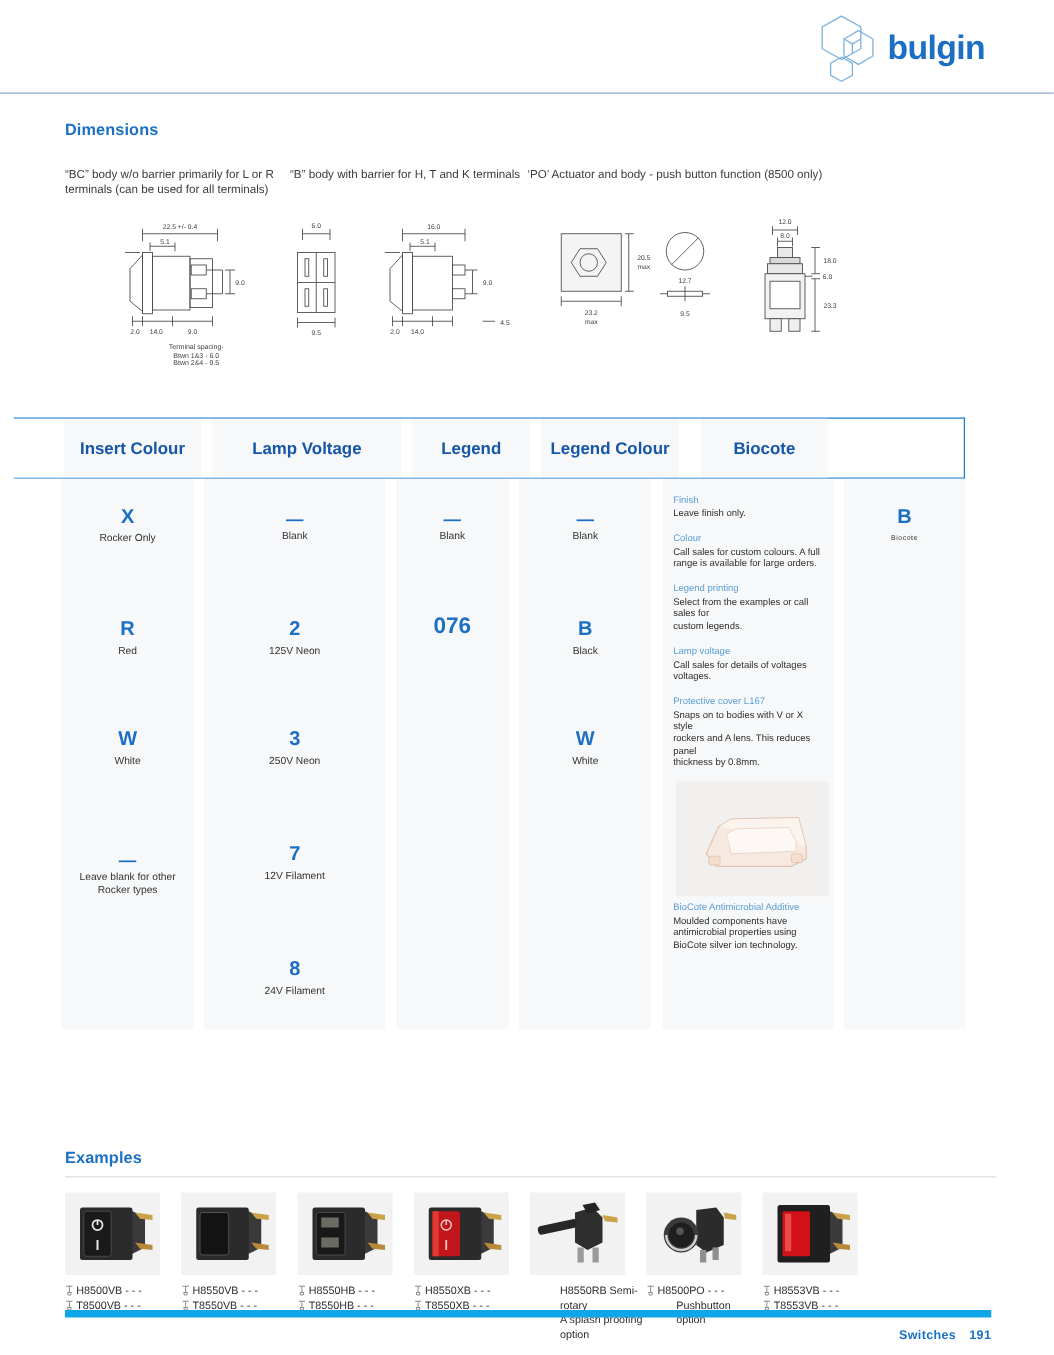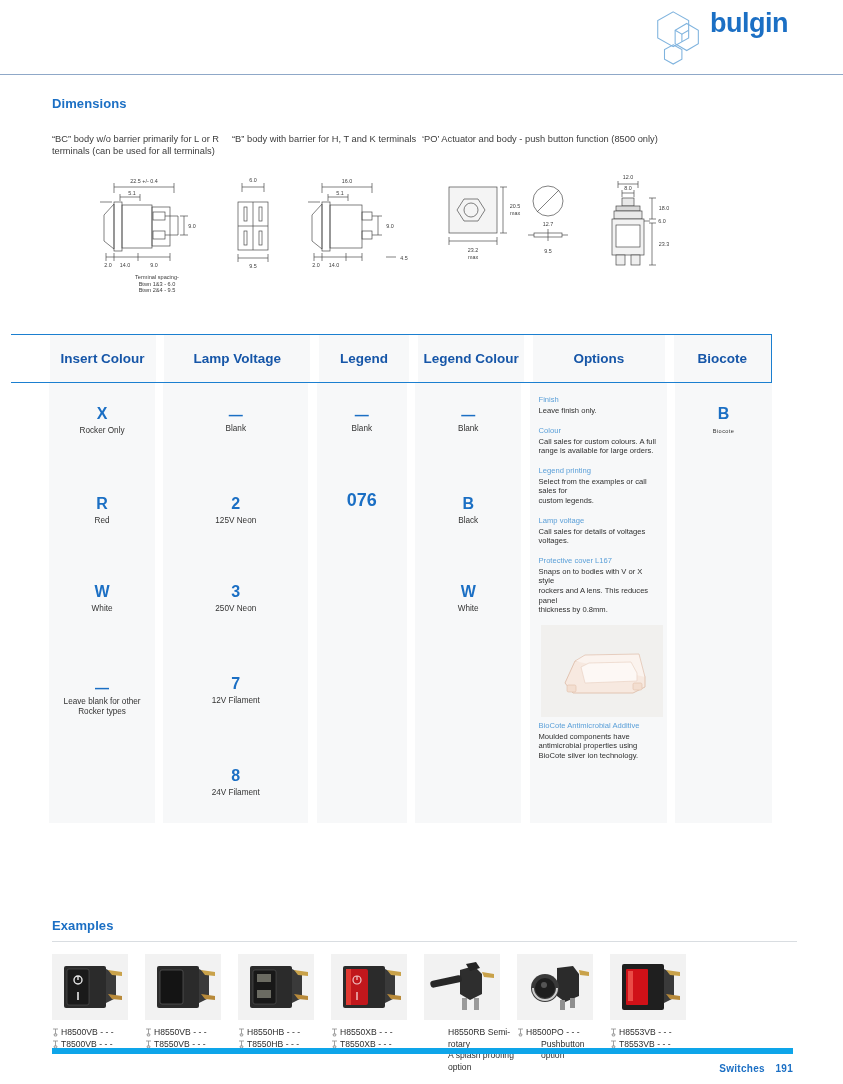--- a/index.html
+++ b/index.html
@@ -18,21 +18,21 @@
   .page-header {
     height: 75px;
     border-bottom: 1.5px solid #8fa8c8;
     position: relative;
   }
   .logo-block {
     position: absolute;
     right: 55px;
     top: 8px;
     display: flex;
-    align-items: flex-start;
+    align-items: center;
     height: 60px;
   }
   .logo-mark { width: 58px; height: 58px; }
   .logo-word {
     font-size: 27px;
     font-weight: bold;
     color: #1b6fc4;
     letter-spacing: -0.5px;
     margin-left: 2px;
   }
@@ -419,21 +419,20 @@
   <div class="opt-head">
     <div class="hcell spacer col-w-spacer"></div>
     <div class="hcell col-w-1">Insert Colour</div>
     <div class="hcell spacer col-w-gap"></div>
     <div class="hcell col-w-2">Lamp Voltage</div>
     <div class="hcell spacer col-w-gap"></div>
     <div class="hcell col-w-3">Legend</div>
     <div class="hcell spacer col-w-gap"></div>
     <div class="hcell col-w-4">Legend Colour</div>
     <div class="hcell spacer col-w-gap"></div>
-    <div class="hcell col-w-5">Options</div>
     <div class="hcell spacer col-w-gap"></div>
     <div class="hcell col-w-6">Biocote</div>
   </div>
 
   <div class="opt-body">
 
     <div class="bcell spacer col-w-spacer"></div>
 
     <div class="bcell col-w-1">
       <div class="opt-item" style="top:22px;">

